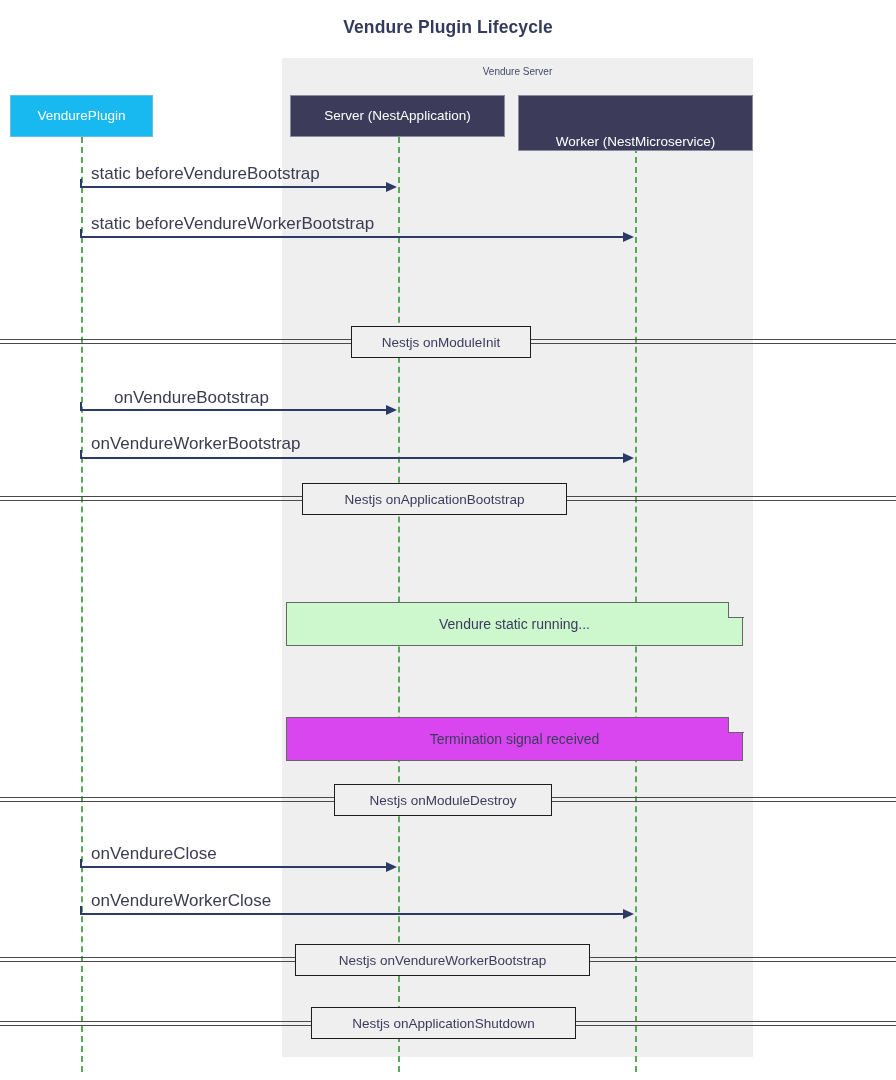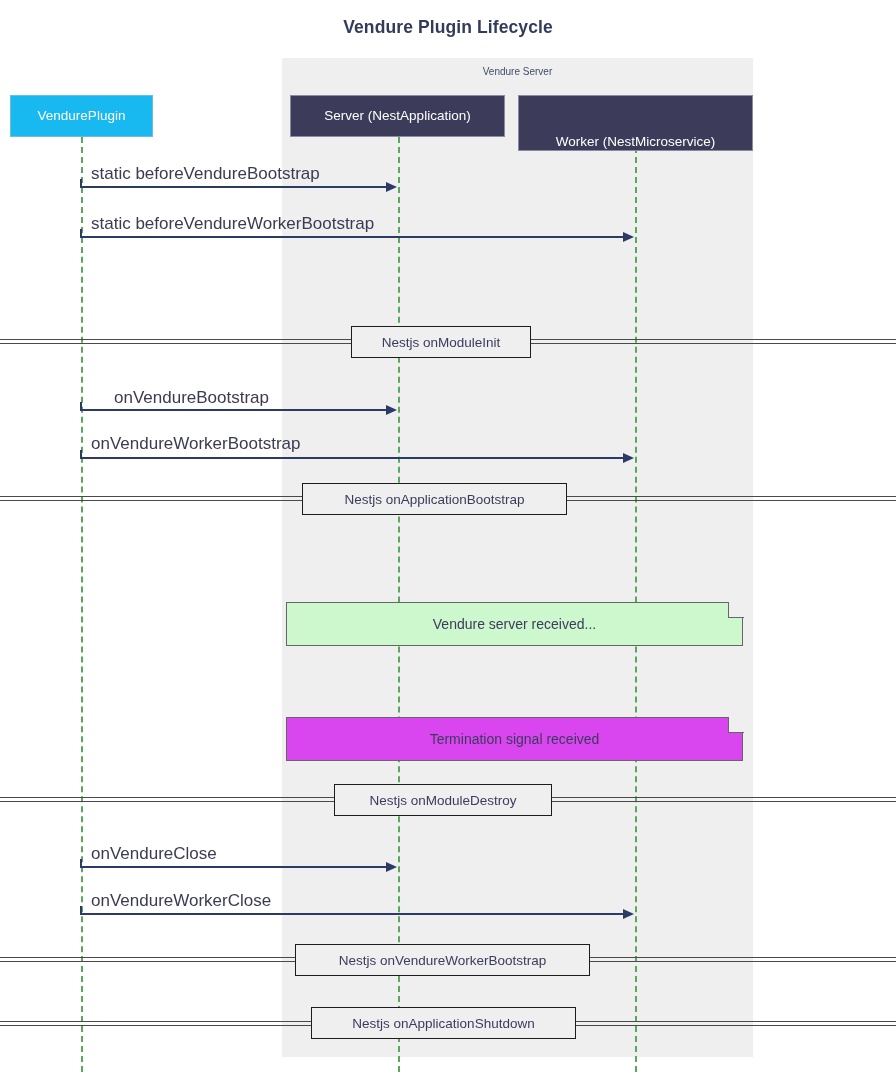--- a/index.html
+++ b/index.html
@@ -199,21 +199,21 @@
   <div class="msg-cap" style="left:80px; top:450px;"></div>
   <div class="msg-line" style="left:81px; top:457px; width:544px;"></div>
   <div class="msg-arrow" style="left:623px; top:453px;"></div>
 
   <div class="divider-rule" style="top:496px;"></div>
   <div class="divider-box" style="left:302px; top:483px; width:265px; height:32px;">
     <span>Nestjs onApplicationBootstrap</span>
   </div>
 
   <div class="note green" style="left:286px; top:602px; width:457px; height:44px;">
-    <span>Vendure server received...</span>
+    <span>Vendure static running...</span>
     <span class="note-fold"></span>
   </div>
 
   <div class="note red" style="left:286px; top:717px; width:457px; height:44px;">
     <span>Termination signal received</span>
     <span class="note-fold"></span>
   </div>
 
   <div class="divider-rule" style="top:797px;"></div>
   <div class="divider-box" style="left:334px; top:784px; width:218px; height:32px;">

